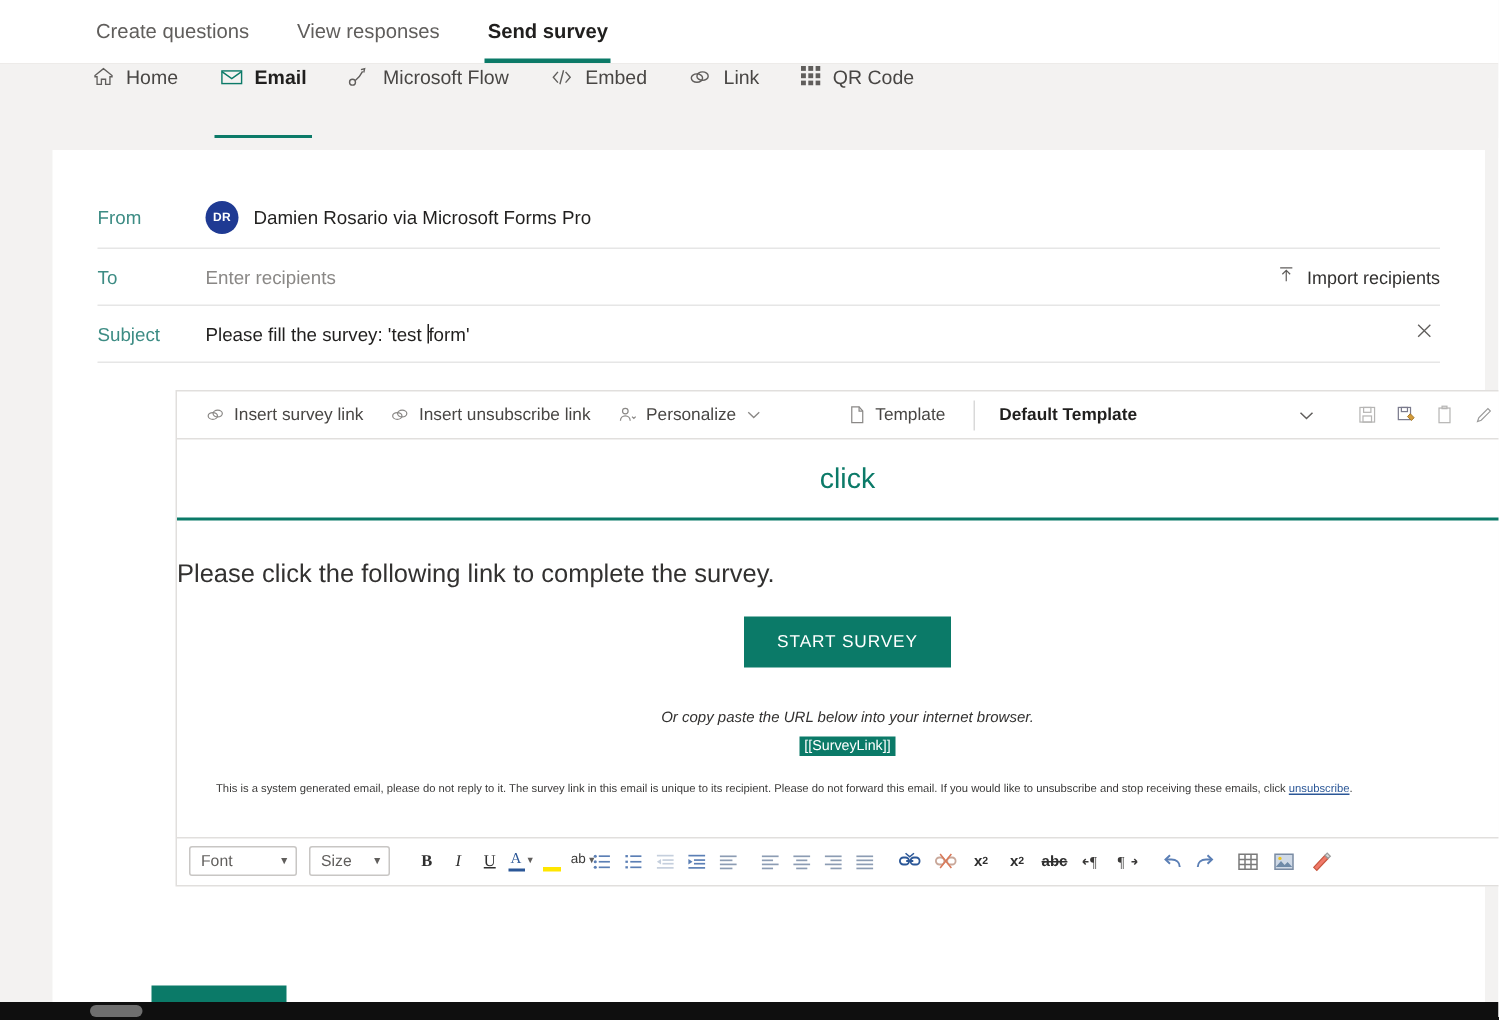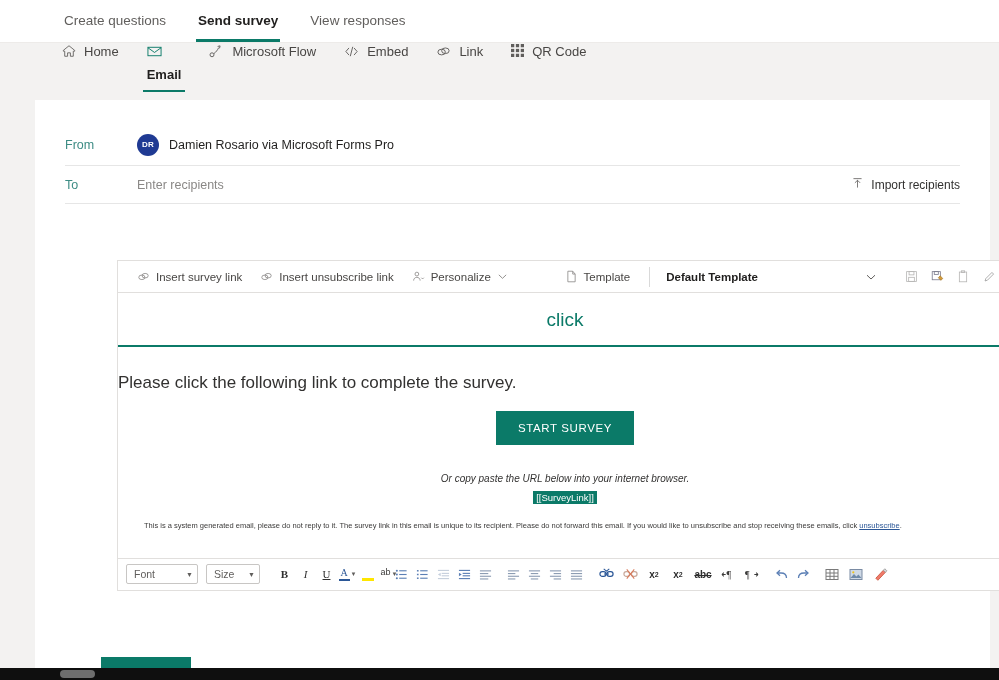--- a/index.html
+++ b/index.html
@@ -54,21 +54,21 @@
   .stab {
     position: relative;
     height: 48px;
     display: flex; align-items: flex-start; gap: 8px;
     padding: 0 14px;
     font-size: 13px;
     color: #484644;
     cursor: pointer;
     white-space: nowrap;
   }
-  .stab.active { color: #201f1e; font-weight: bold; flex-direction: column; }
+  .stab.active { color: #201f1e; font-weight: bold; }
   .stab.active::after {
     content: "";
     position: absolute;
     left: 10px; right: 10px; bottom: 0;
     height: 2.5px; background: #0b7a68;
   }
   .stab .ico { display: inline-flex; align-items: center; color: #605e5c; }
   .stab.active .ico { color: #0b7a68; }
 
   
@@ -266,25 +266,25 @@
 </style>
 </head>
 <body>
 
 <div class="app">
 
   <div class="topbar">
     <div class="ptab">
       <span>Create questions</span>
     </div>
+    <div class="ptab">
+      <span>View responses</span>
+    </div>
     <div class="ptab active">
       <span>Send survey</span>
-    </div>
-    <div class="ptab">
-      <span>View responses</span>
     </div>
   </div>
 
   <div class="subbar">
     <div class="stab">
       <span class="ico">
         <svg width="14" height="14" viewBox="0 0 16 16">
             <path d="M8 2 1.5 7.3v.9h1.6V14h3.3v-3.9h3.2V14h3.3V8.2h1.6v-.9z" fill="none" stroke="currentColor" stroke-width="1"></path>
           </svg>
       </span>
@@ -366,20 +366,31 @@
       <div class="import">
         <span>
           <svg width="13" height="13" viewBox="0 0 16 16">
               <path d="M8 13V4M4.8 7.2 8 4l3.2 3.2M3 2h10" fill="none" stroke="#605e5c" stroke-width="1"></path>
             </svg>
         </span>
         <span>Import recipients</span>
       </div>
     </div>
 
+    <div class="frow">
+      <div class="flabel">Subject</div>
+      <div class="fvalue caret-text">
+        <span><span>Please fill the survey: 'test </span><span class="caret"></span><span>form'</span></span>
+      </div>
+      <div class="clearx">
+        <svg width="13" height="13" viewBox="0 0 16 16">
+            <path d="M3 3l10 10M13 3L3 13" fill="none" stroke="#605e5c" stroke-width="1.1"></path>
+          </svg>
+      </div>
+    </div>
 
     <div class="editor">
 
       <div class="etoolbar">
         <div class="ebtn">
           <span class="ico">
             <svg width="13" height="13" viewBox="0 0 16 16">
                 <ellipse cx="6" cy="9" rx="3.8" ry="2.8" fill="none" stroke="currentColor" stroke-width="1"></ellipse>
                 <ellipse cx="10" cy="7" rx="3.8" ry="2.8" fill="none" stroke="currentColor" stroke-width="1"></ellipse>
               </svg>

